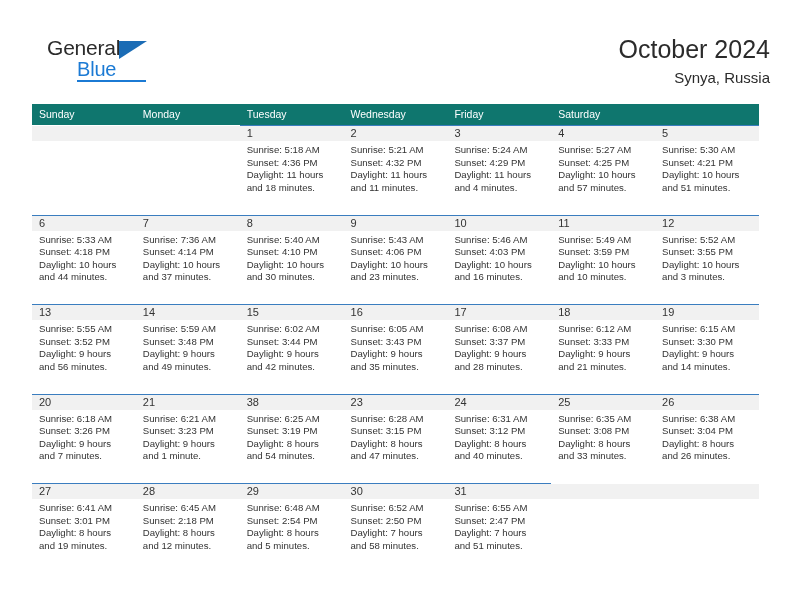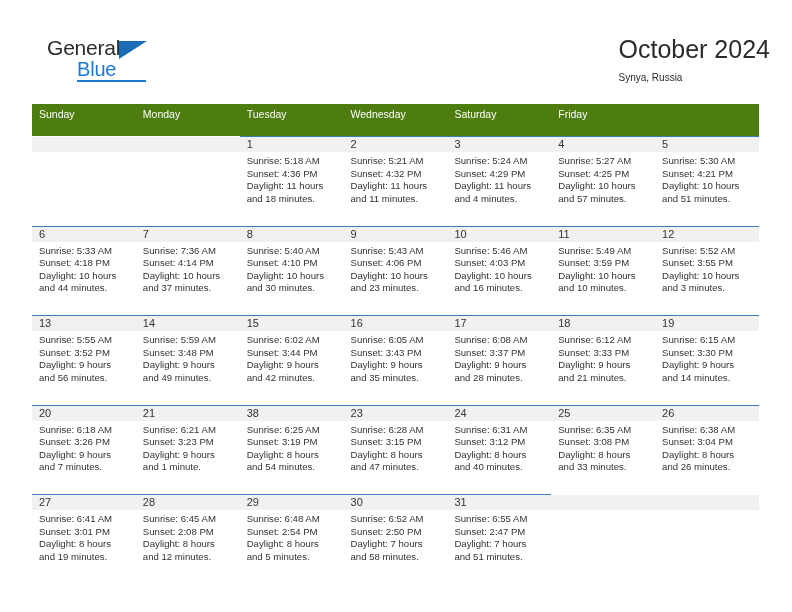--- a/index.html
+++ b/index.html
@@ -69,47 +69,48 @@
     top: 44px;
     width: 69px;
     height: 2px;
     background: #1b7ad4;
   }
 
   .title-block {
     position: absolute;
     right: 36px;
     top: 34px;
+    text-align: right;
   }
   .cal-title {
     font-size: 25px;
     color: #2b2b2b;
     line-height: 30px;
     white-space: nowrap;
   }
   .cal-subtitle {
-    font-size: 10px;
+    font-size: 15px;
     color: #2b2b2b;
     line-height: 18px;
     margin-top: 5px;
     white-space: nowrap;
   }
 
   
   .calendar {
     position: absolute;
     left: 32px;
     top: 104px;
     width: 727px;
   }
   .weekdays {
     display: flex;
     width: 727px;
-    height: 32px;
-    background: #4d7c0f;
+    height: 21px;
+    background: #0f766e;
   }
   .weekday {
     width: 103.857px;
     height: 21px;
     line-height: 21px;
     color: #ffffff;
     font-size: 10.5px;
     padding-left: 7px;
     box-sizing: border-box;
     white-space: nowrap;
@@ -178,22 +179,22 @@
     </div>
 
   </div>
 
   <div class="calendar">
     <div class="weekdays" id="weekday-row">
         <div class="weekday">Sunday</div>
         <div class="weekday">Monday</div>
         <div class="weekday">Tuesday</div>
         <div class="weekday">Wednesday</div>
+        <div class="weekday">Friday</div>
         <div class="weekday">Saturday</div>
-        <div class="weekday">Friday</div>
       </div>
     <div id="weeks-container">
         <div class="week">
           <div class="day-cell empty">
             <div class="daynum-strip">
               <span class="daynum"></span>
             </div>
           </div>
           <div class="day-cell empty">
             <div class="daynum-strip">
@@ -504,21 +505,21 @@
               <div>Daylight: 8 hours</div>
               <div>and 19 minutes.</div>
             </div>
           </div>
           <div class="day-cell filled">
             <div class="daynum-strip">
               <span class="daynum">28</span>
             </div>
             <div class="day-info">
               <div>Sunrise: 6:45 AM</div>
-              <div>Sunset: 2:08 PM</div>
+              <div>Sunset: 2:18 PM</div>
               <div>Daylight: 8 hours</div>
               <div>and 12 minutes.</div>
             </div>
           </div>
           <div class="day-cell filled">
             <div class="daynum-strip">
               <span class="daynum">29</span>
             </div>
             <div class="day-info">
               <div>Sunrise: 6:48 AM</div>

